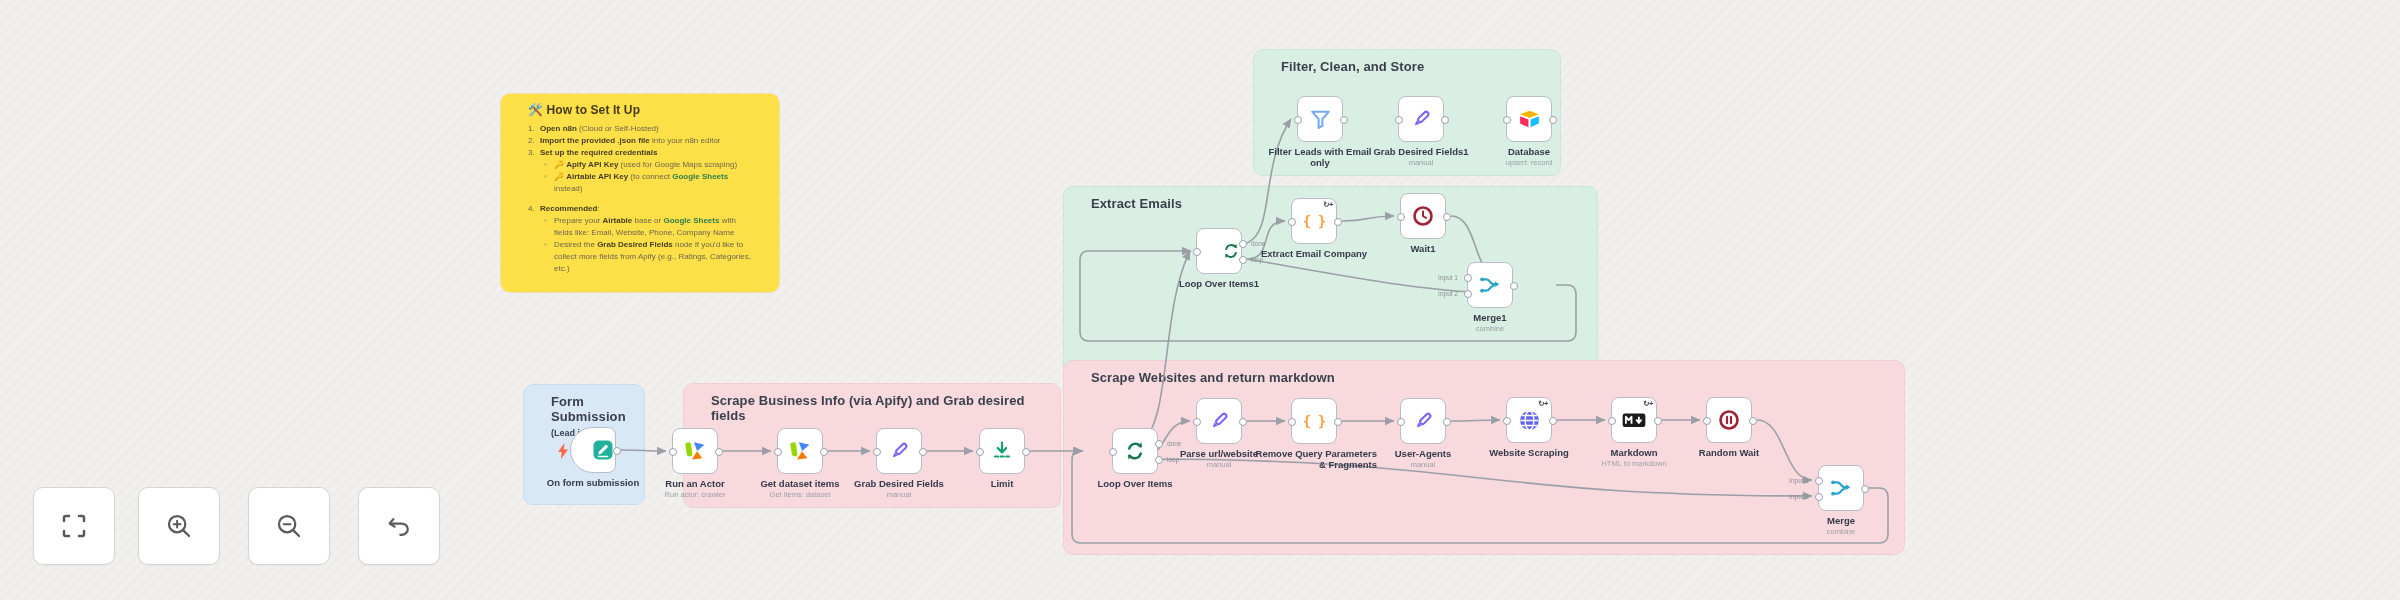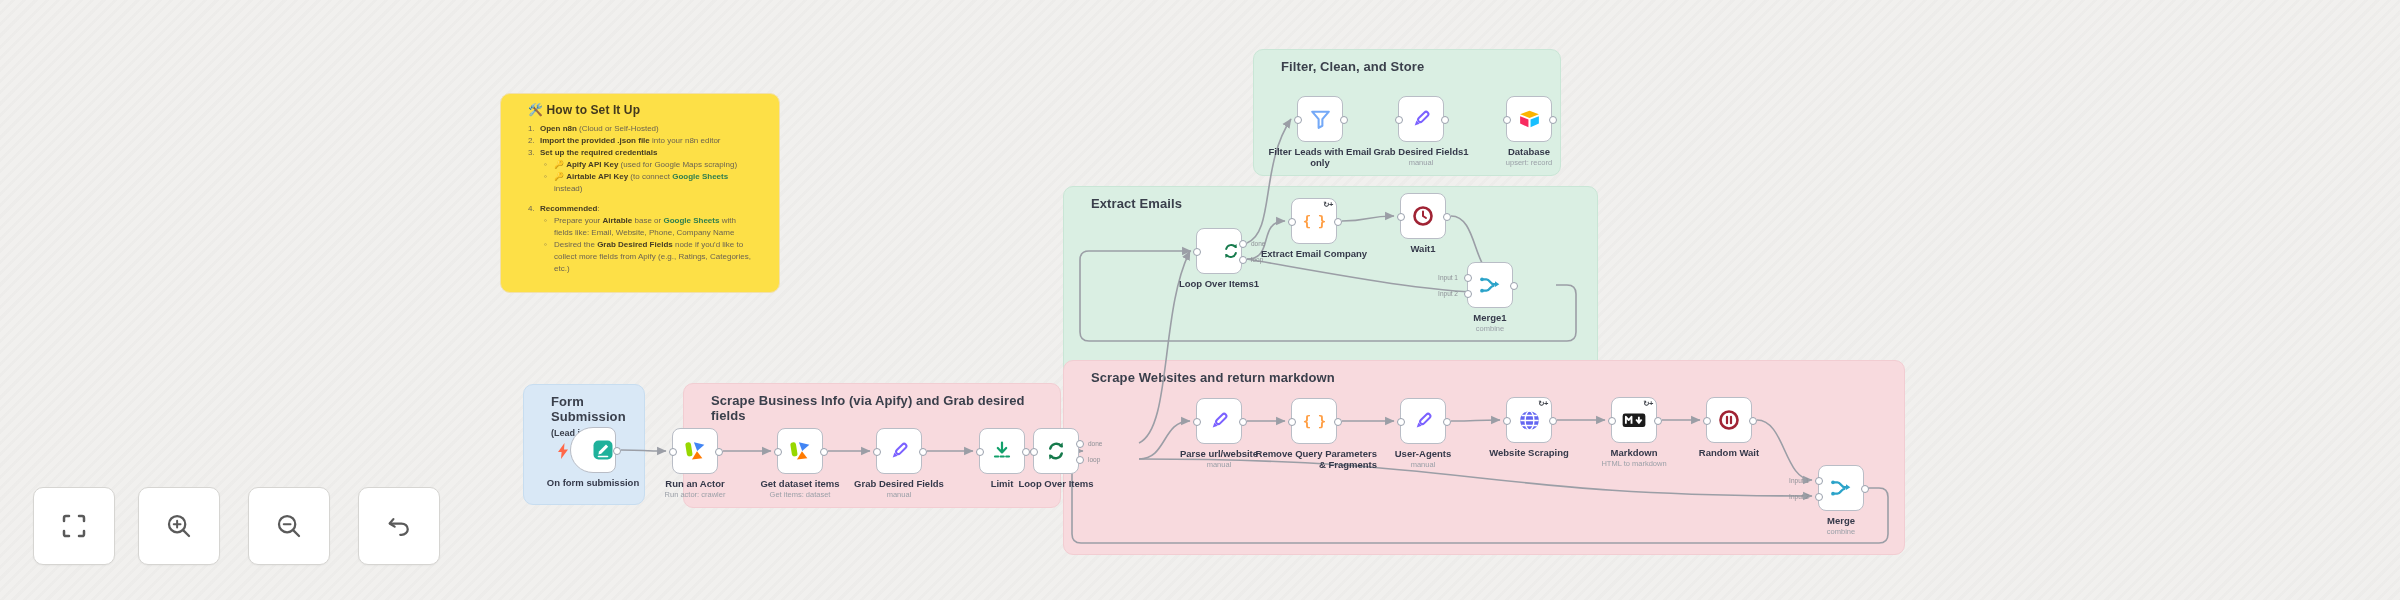--- a/index.html
+++ b/index.html
@@ -174,21 +174,21 @@
     </div>
     <div class="node" style="left: 979px; top: 428px;">
       <svg width="24" height="24" viewBox="0 0 24 24">
         <path d="M12 3.5 V12.5 M7.8 9 L12 13.4 L16.2 9" stroke="#12a06b" stroke-width="2.2" fill="none" stroke-linecap="round" stroke-linejoin="round"></path>
         <path d="M5 17.5 h14" stroke="#12a06b" stroke-width="2.2" stroke-linecap="round" stroke-dasharray="3.2 2.4"></path>
       </svg>
       <span class="port" style="left: -4px; top: 19px;"></span>
       <span class="port" style="left: 42px; top: 19px;"></span>
       <div class="node-label"><span>Limit</span></div>
     </div>
-    <div class="node" style="left: 1033px; top: 428px;">
+    <div class="node" style="left: 1112px; top: 428px;">
       <svg width="24" height="24" viewBox="0 0 24 24">
         <g stroke="#167a4c" stroke-width="2.4" fill="none" stroke-linecap="round">
           <path d="M6.2 9.6 A6.4 6.4 0 0 1 17.4 7.2"></path>
           <path d="M17.8 14.4 A6.4 6.4 0 0 1 6.6 16.8"></path>
         </g>
         <path d="M18.6 3.6 L18.9 8.4 L14.6 7 Z" fill="#167a4c"></path>
         <path d="M5.4 20.4 L5.1 15.6 L9.4 17 Z" fill="#167a4c"></path>
       </svg>
       <span class="port" style="left: -4px; top: 19px;"></span>
       <span class="port" style="left: 42px; top: 11px;"></span>

